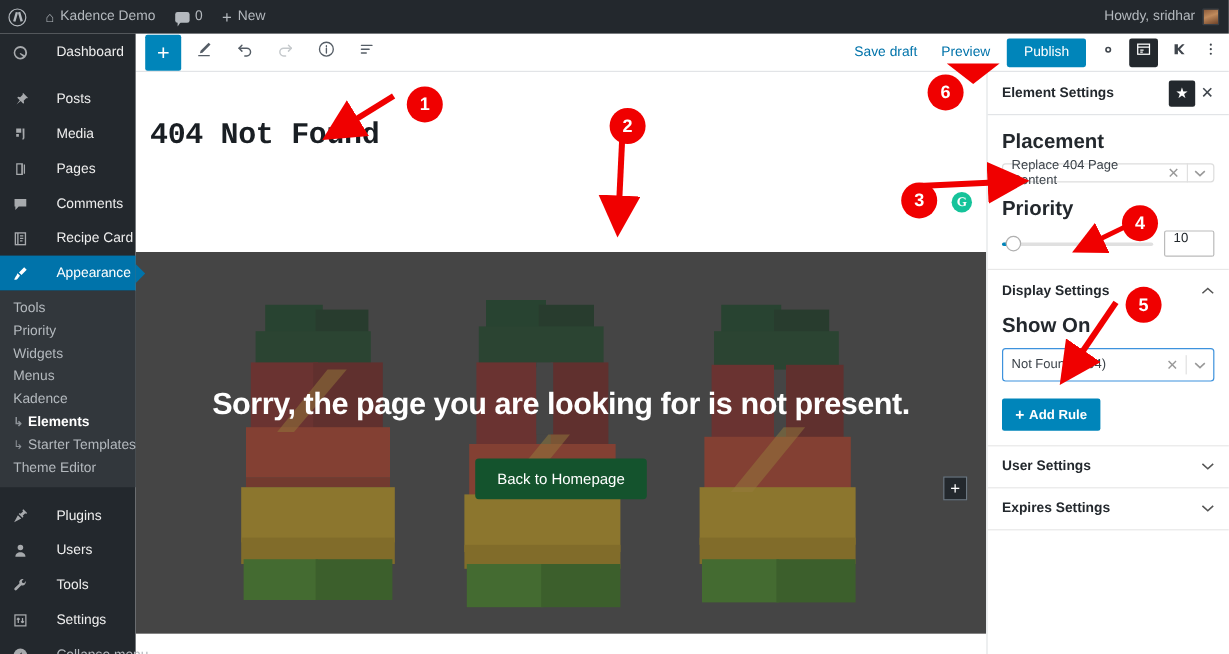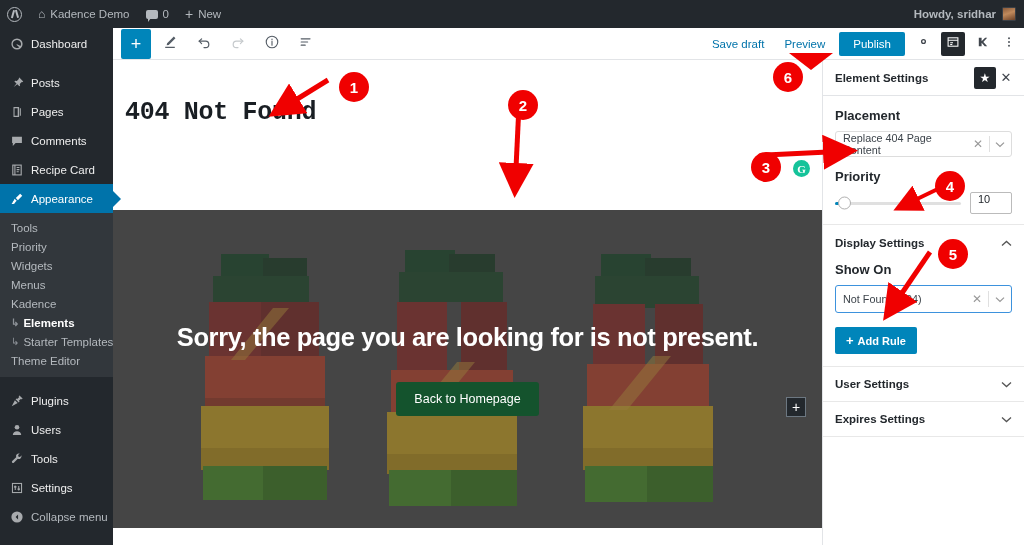--- a/index.html
+++ b/index.html
@@ -19,21 +19,21 @@
     display: flex; align-items: center;
     font-size: 11.5px;
     z-index: 60;
   }
   .ab-item {
     display: flex; align-items: center; gap: 5px;
     height: 28px; padding: 0 8px; color: #b4b9be;
     white-space: nowrap;
   }
   .ab-item.first { padding-left: 7px; }
-  .ab-right { margin-left: auto; display: flex; align-items: center; padding-right: 8px; font-weight: bold; }
+  .ab-right { margin-left: auto; display: flex; align-items: center; padding-right: 8px; }
   .avatar-sq {
     width: 14px; height: 14px; margin-left: 6px;
     background: linear-gradient(160deg,#8a5a3a 0%,#c08a5c 45%,#6d4228 100%);
     border: 1px solid #3a3f45; border-radius: 1px;
   }
   .wp-logo-glyph {
     width: 15px; height: 15px; border-radius: 50%;
     border: 1.6px solid #b4b9be; position: relative;
     display:inline-block;
   }
@@ -58,21 +58,21 @@
 
   
   #sidebar {
     position: absolute; top: 28px; left: 0;
     width: 113px; height: 517px;
     background: #23282d;
     z-index: 50;
     font-size: 11.5px;
   }
   .menu-row {
-    display: flex; align-items: center; gap: 7px;
+    display: flex; align-items: center; gap: 23px;
     height: 29px; padding-left: 9px;
     color: #eee; white-space: nowrap;
   }
   .menu-row .mlabel { font-size: 11.5px; }
   .menu-row.top { height: 31px; }
   .menu-row.active {
     background: #0073aa; color: #fff; font-weight: 400;
     position: relative;
   }
   .menu-row.active::after {
@@ -215,23 +215,23 @@
     background: #23282d; color: #fff; border-radius: 2px;
     display:flex; align-items:center; justify-content:center;
     font-size: 12px; cursor: pointer;
   }
   .close-x {
     width: 20px; height: 22px; display:flex;
     align-items:center; justify-content:center;
     color: #40464d; font-size: 13px; cursor: pointer;
   }
   .sect { padding: 12px 12px 10px 12px; }
-  .sect-label { font-weight: bold; font-size: 13px; margin-bottom: 8px; }
+  .sect-label { font-weight: bold; font-size: 17px; margin-bottom: 8px; }
   .select-box {
-    height: 26px; border: 1px solid #ddd; border-radius: 3px;
+    height: 16px; border: 1px solid #ddd; border-radius: 3px;
     display: flex; align-items: center;
     padding-left: 7px; background: #fff;
     font-size: 10.8px; color: #3c434a; cursor: pointer;
   }
   .select-box.focused { border: 1px solid #3d92dd; height: 28px; }
   .sel-clear {
     margin-left: auto; color: #999; font-size: 12px;
     padding: 0 6px; cursor: pointer;
   }
   .sel-div { width: 1px; height: 16px; background: #e0e0e0; }
@@ -329,20 +329,28 @@
 
   <div class="menu-row">
     <span class="mi">
       <svg width="14" height="14" viewBox="0 0 20 20" fill="currentColor">
           <path d="M13.3 2.2l-1 1 .7.7-3.3 3.3-2.4-.5-1 1 3 3-4 5.1 5.1-4 3 3 1-1-.5-2.4 3.3-3.3.7.7 1-1-5.6-5.6z"></path>
         </svg>
     </span>
     <span class="mlabel">Posts</span>
   </div>
 
+  <div class="menu-row">
+    <span class="mi">
+      <svg width="14" height="14" viewBox="0 0 20 20" fill="currentColor">
+          <path d="M5 3h6v5H5zM5 9.5h3.2v3.2H5zM12.5 3h2.3v11c0 1.4-1 2.4-2.3 2.4v-2.1c.3 0 .4-.2.4-.5z"></path>
+        </svg>
+    </span>
+    <span class="mlabel">Media</span>
+  </div>
 
   <div class="menu-row">
     <span class="mi">
       <svg width="14" height="14" viewBox="0 0 20 20" fill="currentColor">
           <path d="M5 3h8v14H5zm1.5 1.5v11H11v-11z"></path>
           <path d="M14 4.5h1.5v11H14z"></path>
         </svg>
     </span>
     <span class="mlabel">Pages</span>
   </div>

